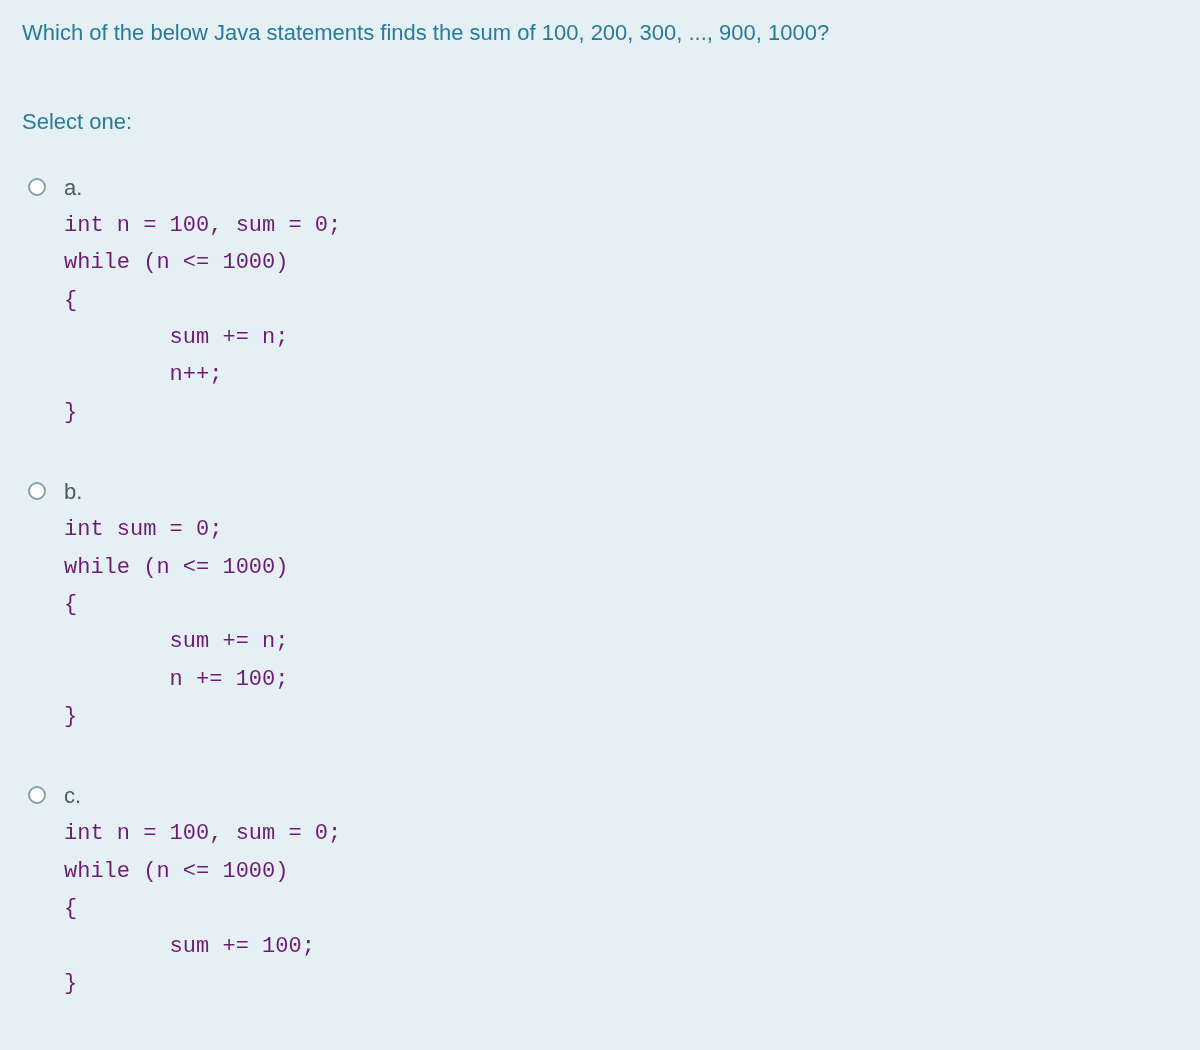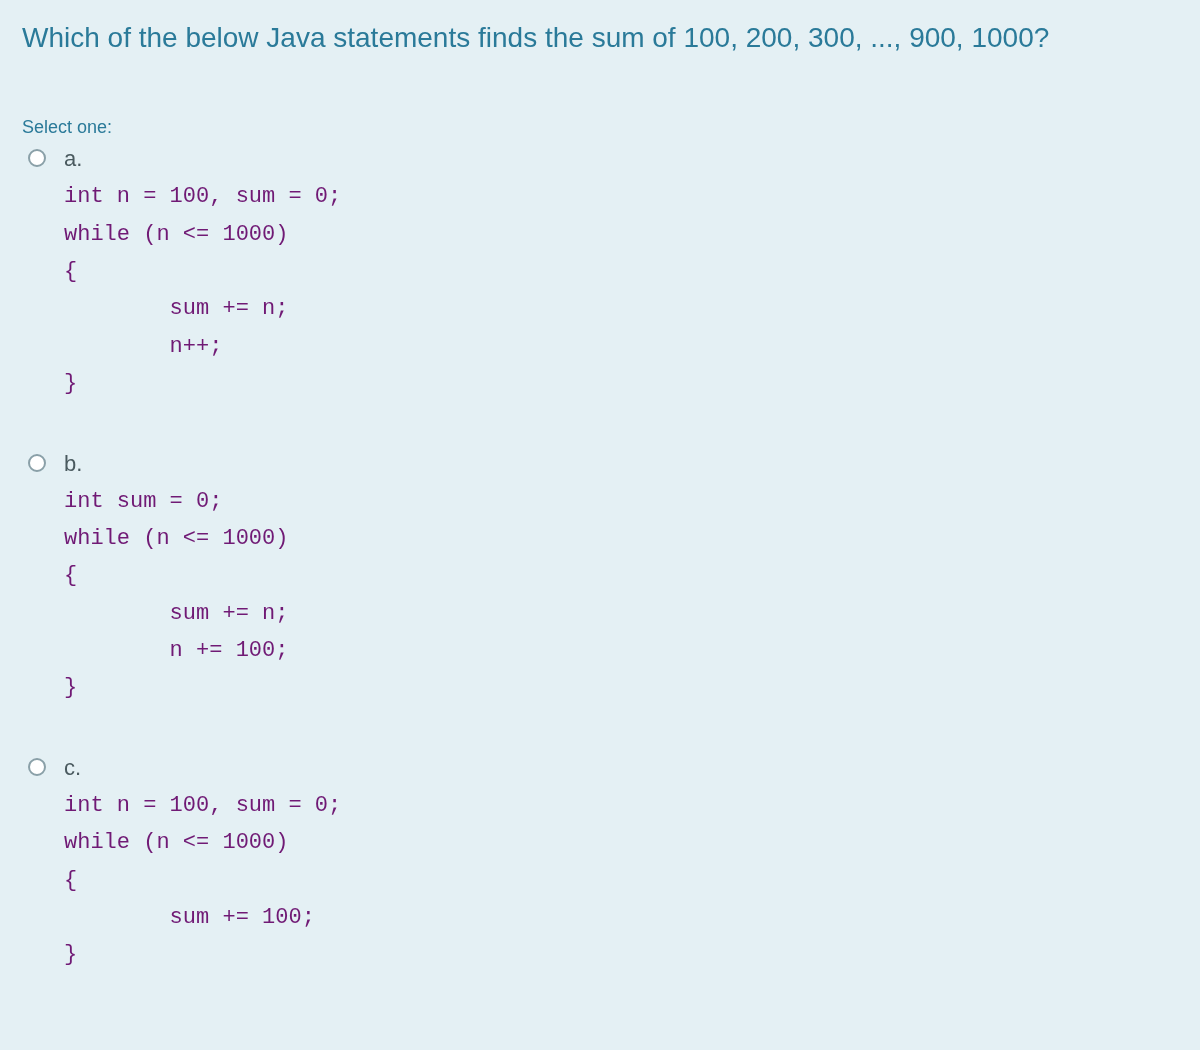--- a/index.html
+++ b/index.html
@@ -5,28 +5,28 @@
   * { box-sizing: border-box; margin: 0; padding: 0; }
   body {
     background: #e4f0f4;
     font-family: Arial, Helvetica, sans-serif;
     width: 1200px;
     height: 1050px;
     padding: 18px 22px;
   }
   .question {
     color: #2a7a99;
-    font-size: 28px;
+    font-size: 22px;
     line-height: 1.4;
     margin-bottom: 60px;
   }
   .prompt {
     color: #2a7a99;
-    font-size: 18px;
-    margin-bottom: 8px;
+    font-size: 22px;
+    margin-bottom: 40px;
   }
   .option {
     display: flex;
     align-items: flex-start;
     margin-bottom: 48px;
   }
   .radio-wrap {
     flex: 0 0 auto;
     padding-top: 3px;
     padding-left: 6px;

